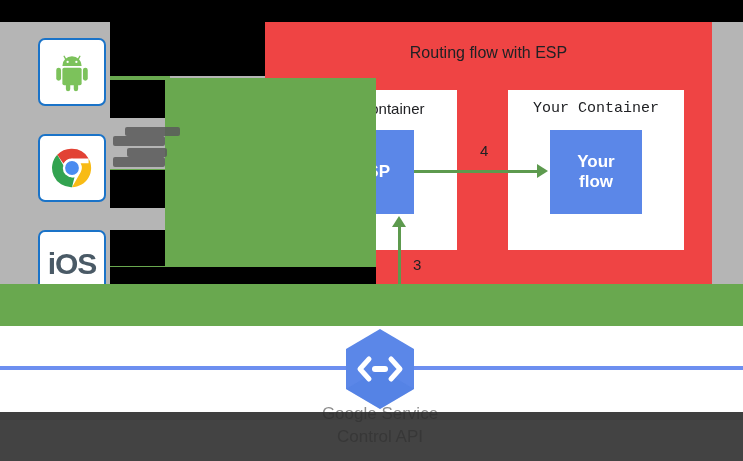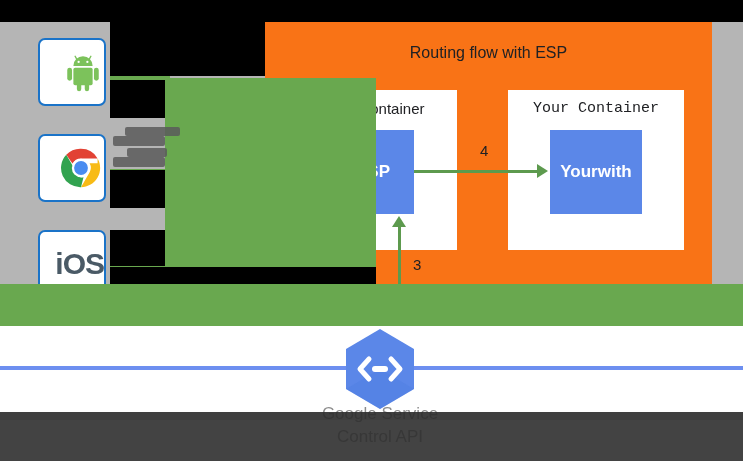--- a/index.html
+++ b/index.html
@@ -80,35 +80,35 @@
   
   .client-tile {
     position: absolute;
     width: 68px; height: 68px;
     background: #ffffff;
     border: 2px solid #1a73c8;
     border-radius: 7px;
     box-sizing: border-box;
     display: flex;
     align-items: center;
-    justify-content: flex-end;
+    justify-content: center;
   }
   .ios-text {
     font-size: 30px;
     font-weight: bold;
     color: #4a5a66;
     letter-spacing: -1px;
     font-family: "Liberation Sans", sans-serif;
   }
 
   
   .esp-panel {
     position: absolute;
     left: 265px; top: 22px; width: 447px; height: 269px;
-    background: #f97316;
+    background: #ef4444;
   }
   .panel-title {
     position: absolute;
     left: 0; top: 22px; width: 447px;
     text-align: center;
     font-size: 16px;
     color: #202124;
     font-family: "Liberation Sans", sans-serif;
   }
   .container-box {
@@ -202,23 +202,23 @@
     </div>
 
     <div class="container-box" style="left:243px; top:68px; width:176px; height:160px;font-family:Liberation Mono, monospace;">
       <div class="container-label">Your Container</div>
     </div>
 
     <div class="blue-box" style="left:67px; top:108px; width:82px; height:84px; font-size:17px;">
       <span>ESP</span>
     </div>
 
-    <div class="blue-box" style="left:285px; top:108px; width:92px; height:84px; font-size:17px; flex-direction:row;">
+    <div class="blue-box" style="left:285px; top:108px; width:92px; height:84px; font-size:17px; flex-direction:column;">
       <span>Your</span>
-      <span>with</span>
+      <span>flow</span>
     </div>
 
     <div class="arrow-line-h" style="left:0px; top:148px; width:57px;"></div>
     <div class="arrow-head-r" style="left:55px; top:142px;"></div>
     <div class="step-num" style="left:7px; top:120px;">1</div>
 
     <div class="arrow-line-h" style="left:149px; top:148px; width:125px;"></div>
     <div class="arrow-head-r" style="left:272px; top:142px;"></div>
     <div class="step-num" style="left:215px; top:120px;">4</div>
 

